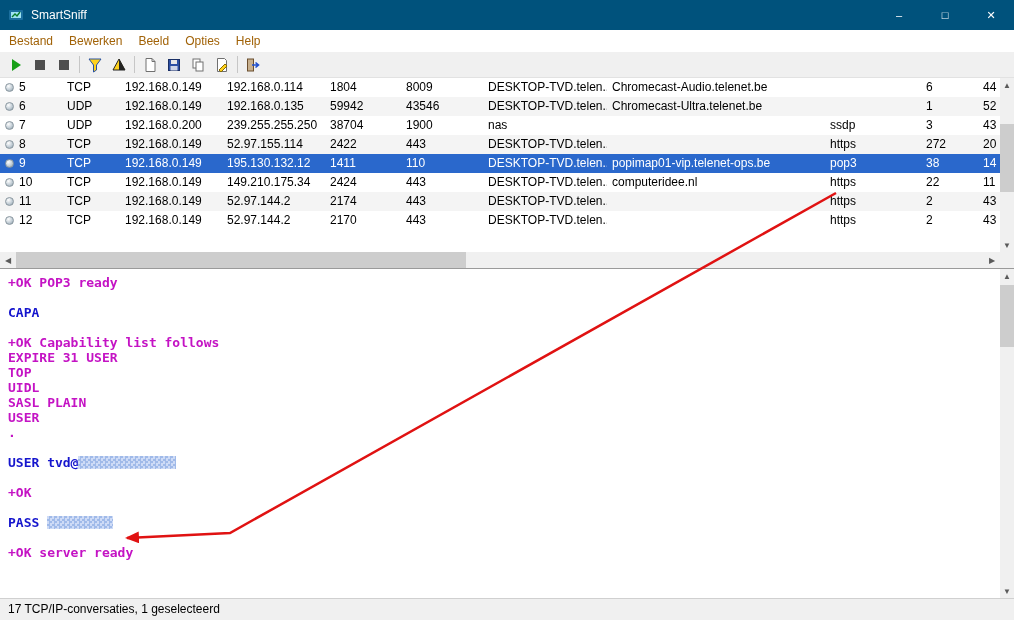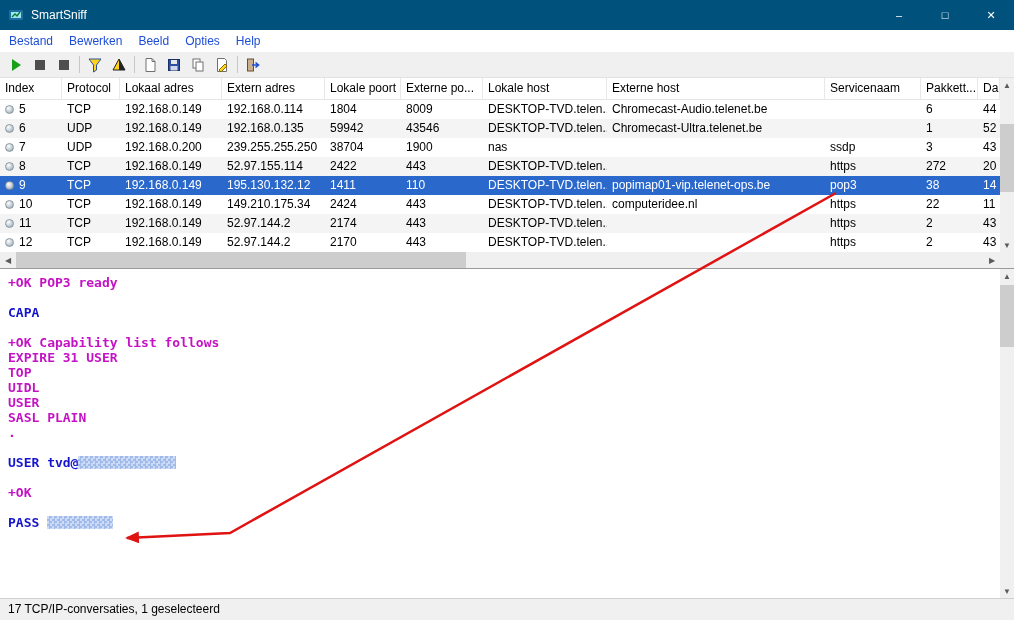--- a/index.html
+++ b/index.html
@@ -9,21 +9,21 @@
 
   
   .titlebar { height: 30px; background: var(--titlebar); color: #fff; display: flex; align-items: center; padding-left: 8px; flex: 0 0 auto; }
   .titlebar .app-icon { width: 16px; height: 16px; margin-right: 7px; }
   .titlebar .title { font-size: 12px; }
   .titlebar .spacer { flex: 1; }
   .capbtn { width: 46px; height: 30px; display: flex; align-items: center; justify-content: center; color: #fff; font-size: 11px; }
 
   
   .menubar { height: 22px; background: #fff; display: flex; align-items: center; padding-left: 1px; flex: 0 0 auto; }
-  .menu-item { padding: 0 8px; height: 22px; line-height: 22px; color: #1d4ed8; }
+  .menu-item { padding: 0 8px; height: 22px; line-height: 22px; color: #a16207; }
 
   
   .toolbar { height: 26px; background: #f0f0f0; display: flex; align-items: center; padding-left: 4px; flex: 0 0 auto; border-bottom: 1px solid #e2e2e2; }
   .tbtn { width: 24px; height: 22px; display: flex; align-items: center; justify-content: center; }
   .tsep { width: 1px; height: 17px; background: #c6c6c6; margin: 0 3px; }
   .ic-play { width: 0; height: 0; border-left: 9px solid #18a018; border-top: 6px solid transparent; border-bottom: 6px solid transparent; }
   .ic-stop { width: 10px; height: 10px; background: #4e4e4e; }
 
   
   .listview { height: 190px; position: relative; background: #fff; flex: 0 0 auto; }
@@ -145,33 +145,20 @@
     <div class="tsep"></div>
     <div class="tbtn">
       <svg width="16" height="16">
           <rect x="2.5" y="2" width="6" height="12" fill="#c8b08e" stroke="#6b4e2e"></rect>
           <path d="M7 8 h6 M10.5 5.5 L13.5 8 L10.5 10.5" stroke="#1f4fd0" stroke-width="1.6" fill="none"></path>
         </svg>
     </div>
   </div>
 
   <div class="listview">
-    <div class="thead">
-        <div class="hcell" style="width: 62px;">Index</div>
-        <div class="hcell" style="width: 58px;">Protocol</div>
-        <div class="hcell" style="width: 102px;">Lokaal adres</div>
-        <div class="hcell" style="width: 103px;">Extern adres</div>
-        <div class="hcell" style="width: 76px;">Lokale poort</div>
-        <div class="hcell" style="width: 82px;">Externe po...</div>
-        <div class="hcell" style="width: 124px;">Lokale host</div>
-        <div class="hcell" style="width: 218px;">Externe host</div>
-        <div class="hcell" style="width: 96px;">Servicenaam</div>
-        <div class="hcell" style="width: 57px;">Pakkett...</div>
-        <div class="hcell" style="width: 22px;">Da</div>
-      </div>
     <div class="tbody">
         <div class="trow">
           <div class="tcell" style="width: 62px;"><span class="bullet"></span><span>5</span></div>
           <div class="tcell" style="width: 58px;">TCP</div>
           <div class="tcell" style="width: 102px;">192.168.0.149</div>
           <div class="tcell" style="width: 103px;">192.168.0.114</div>
           <div class="tcell" style="width: 76px;">1804</div>
           <div class="tcell" style="width: 82px;">8009</div>
           <div class="tcell" style="width: 124px;">DESKTOP-TVD.telen...</div>
           <div class="tcell" style="width: 218px;">Chromecast-Audio.telenet.be</div>
@@ -288,30 +275,31 @@
   <div class="detail">
     <div class="detail-text">
         <div class="dline server"><span>+OK POP3 ready</span></div>
         <div class="dline server"><span></span></div>
         <div class="dline client"><span>CAPA</span></div>
         <div class="dline server"><span></span></div>
         <div class="dline server"><span>+OK Capability list follows</span></div>
         <div class="dline server"><span>EXPIRE 31 USER</span></div>
         <div class="dline server"><span>TOP</span></div>
         <div class="dline server"><span>UIDL</span></div>
+        <div class="dline server"><span>SASL PLAIN</span></div>
         <div class="dline server"><span>USER</span></div>
-        <div class="dline server"><span>SASL PLAIN</span></div>
         <div class="dline server"><span>.</span></div>
         <div class="dline server"><span></span></div>
         <div class="dline client"><span>USER tvd@</span><span class="redact" style="width: 98px;"></span></div>
         <div class="dline server"><span></span></div>
         <div class="dline server"><span>+OK</span></div>
         <div class="dline server"><span></span></div>
         <div class="dline client"><span>PASS </span><span class="redact" style="width: 66px;"></span></div>
         <div class="dline server"><span></span></div>
+        <div class="dline server"><span>+OK server ready</span></div>
       </div>
     <div class="vscroll dt-vscroll">
       <div class="sb-arrow" style="top:0;left:0;">▲</div>
       <div class="thumb"></div>
       <div class="sb-arrow sb-bottom" style="left:0;">▼</div>
     </div>
   </div>
 
   <div class="statusbar">
     <span>17 TCP/IP-conversaties, 1 geselecteerd</span>

